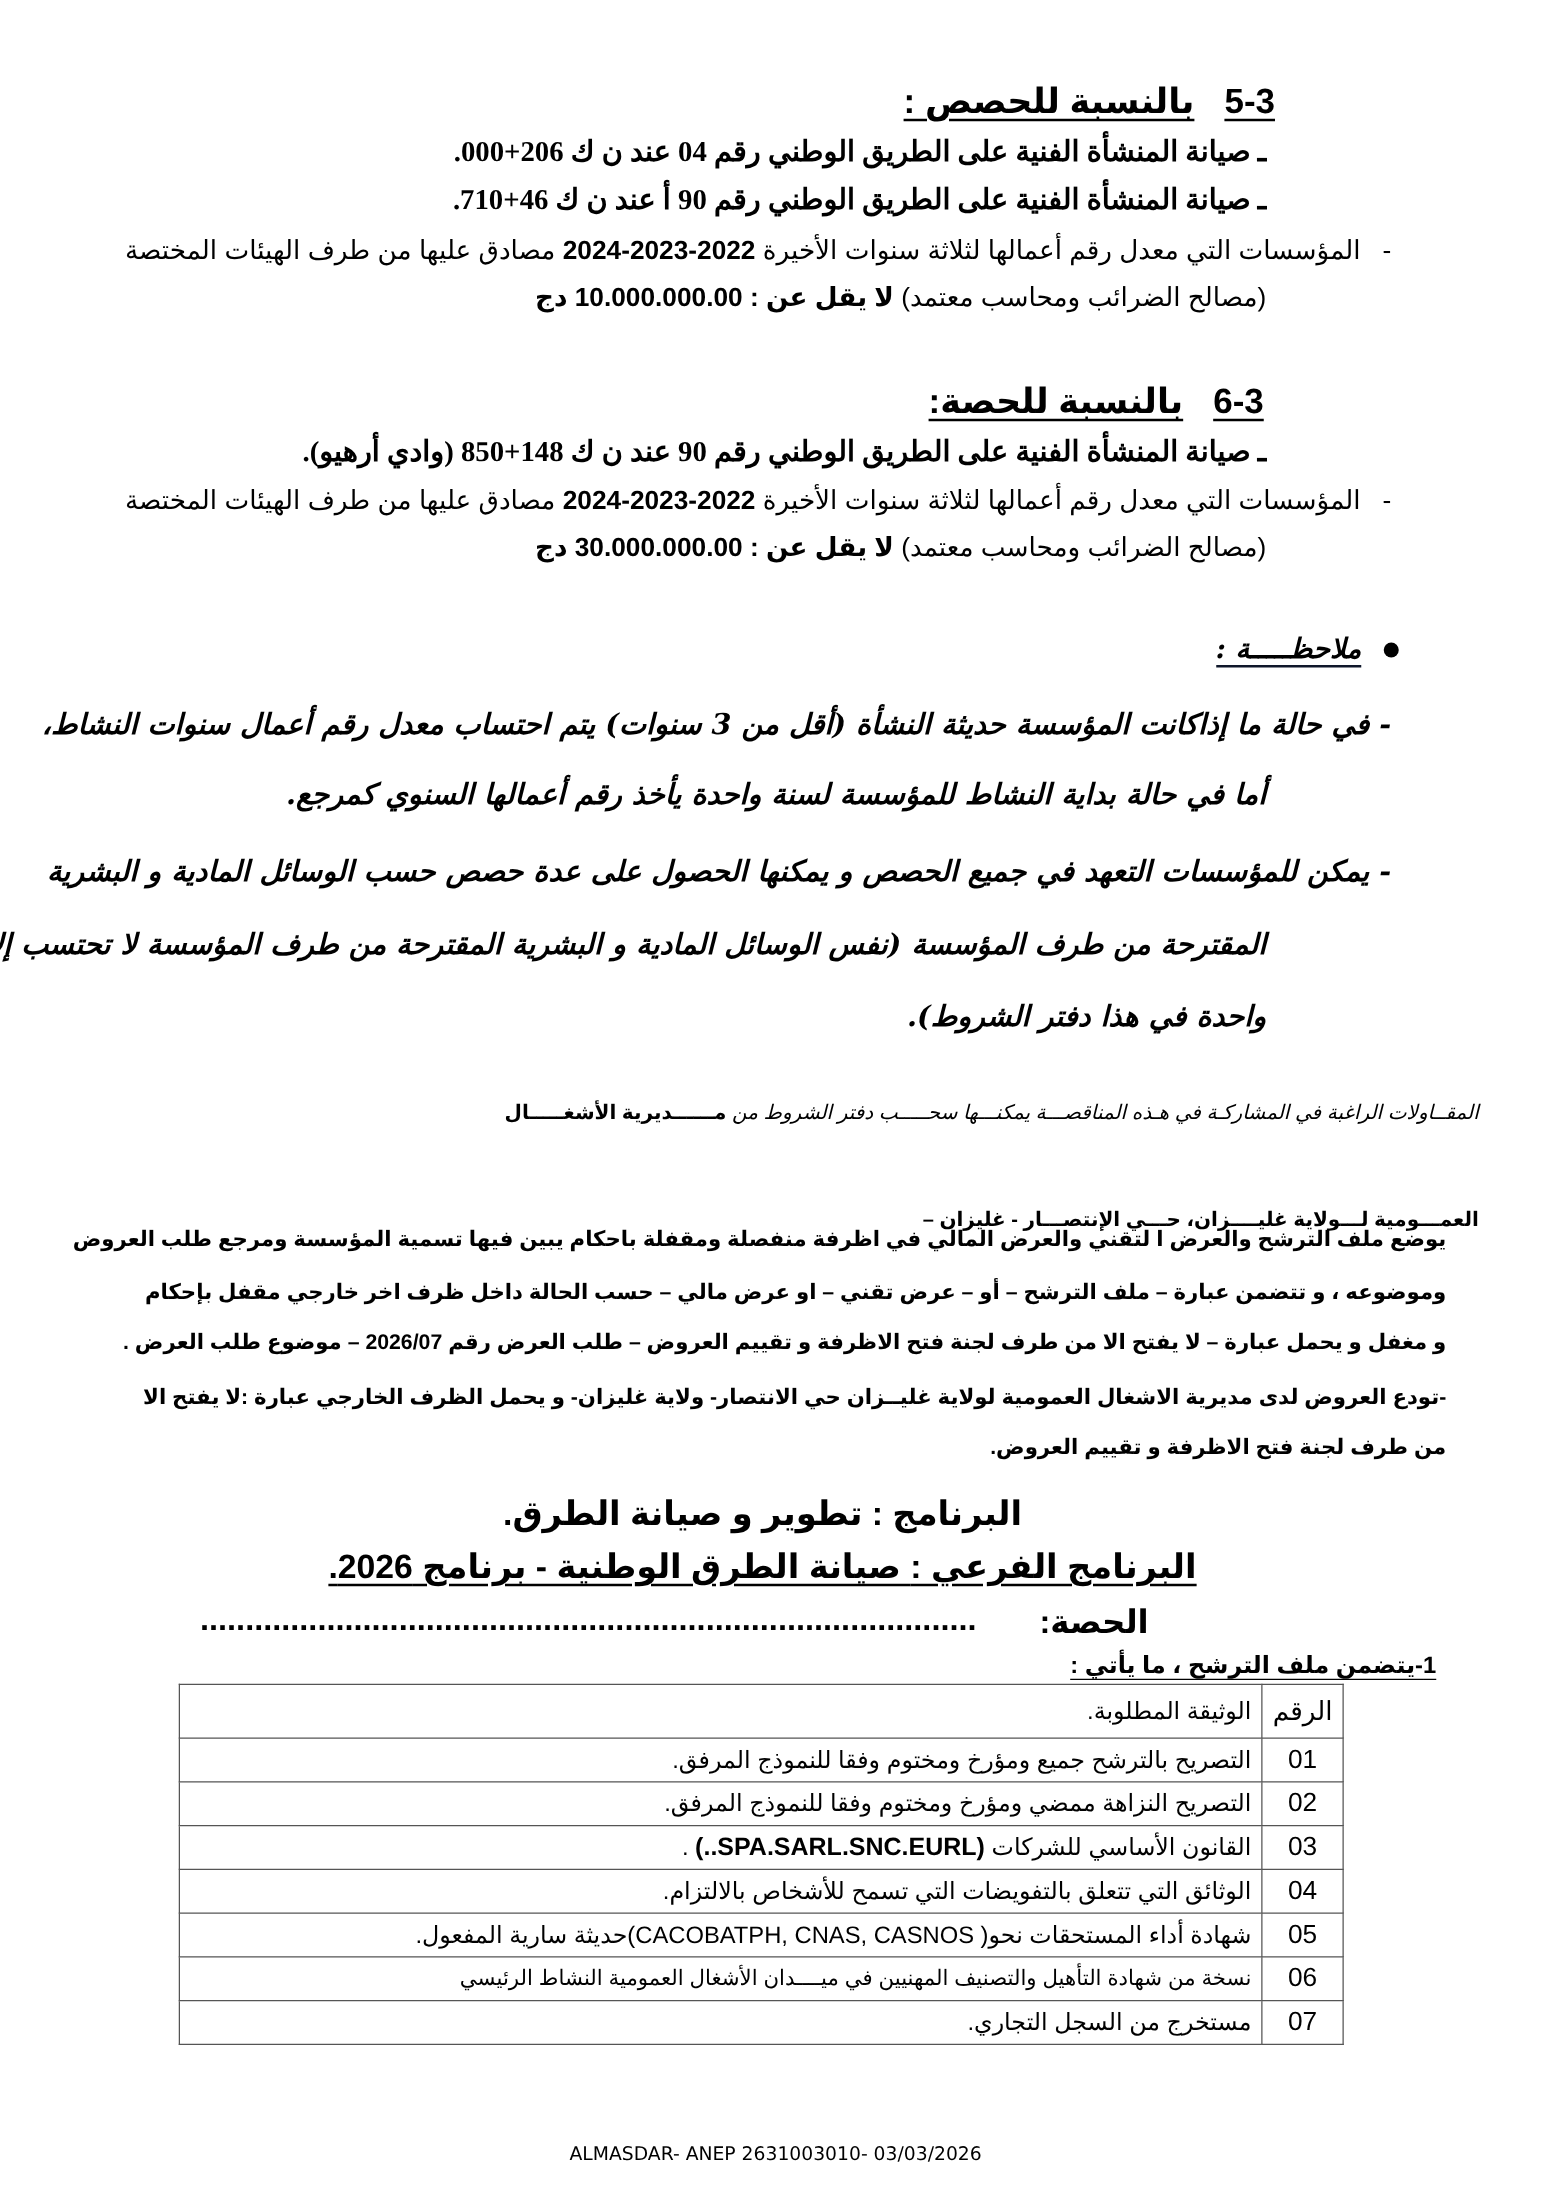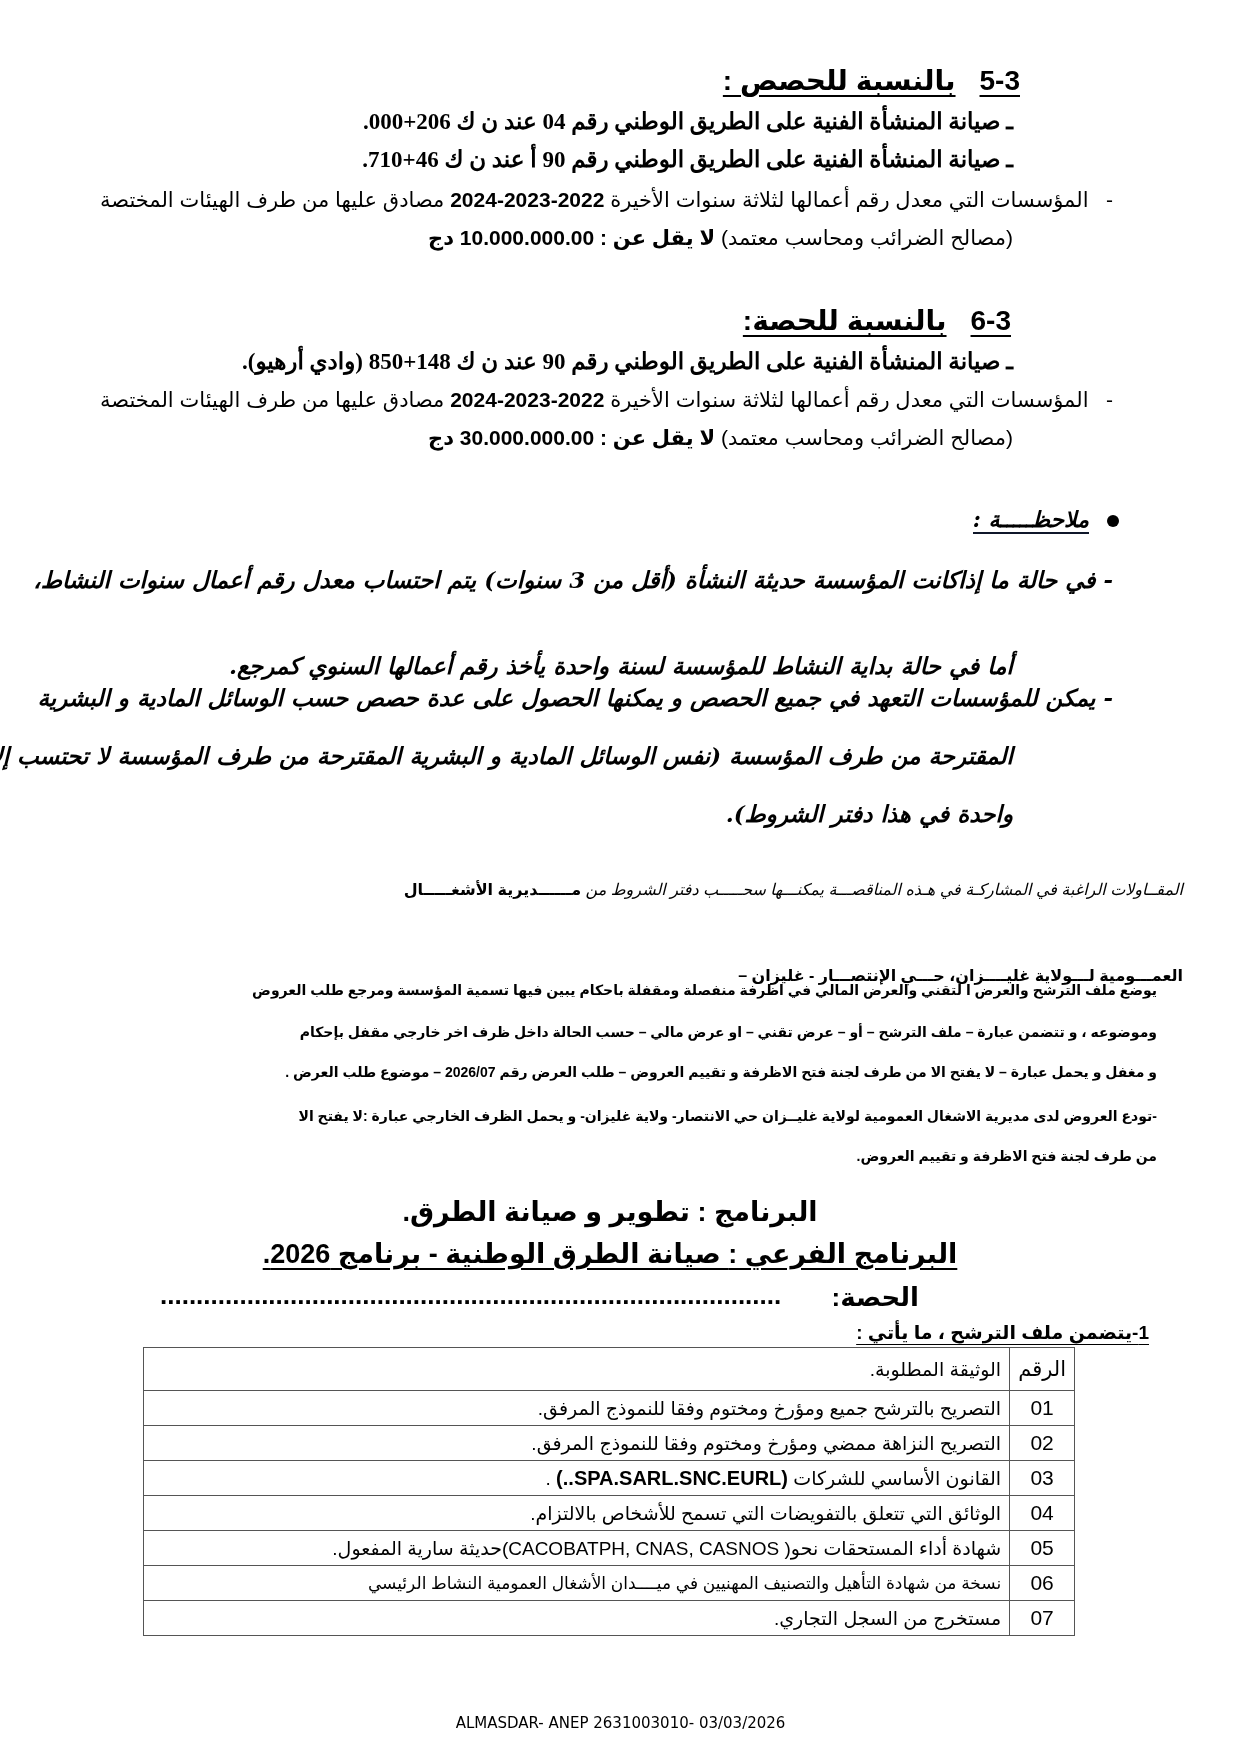--- a/index.html
+++ b/index.html
@@ -12,21 +12,21 @@
   .h-sec .num { margin-left: 24px; }
   .bold-line { font-size: 23px; font-weight: bold; font-family: "Liberation Serif", "DejaVu Serif", serif; }
   .plain-line { font-size: 21px; }
   .plain-line b { font-weight: bold; }
   .note-title { font-size: 22px; font-weight: bold; font-style: italic; font-family: "DejaVu Serif", serif; }
   .note-title .lbl { border-bottom: 2px solid #0f172a; padding-bottom: 0; }
   .note-line { font-size: 23px; font-weight: bold; font-style: italic; font-family: "DejaVu Serif", serif; }
   .para1 { font-size: 16px; }
   .para1 i { font-style: italic; }
   .para1 b { font-weight: bold; }
-  .para2 { font-size: 14px; font-weight: bold; }
+  .para2 { font-size: 17px; font-weight: bold; }
   .center-title { position: absolute; direction: rtl; text-align: center; white-space: nowrap; font-size: 27px; font-weight: bold; }
   .u { text-decoration: underline; text-underline-offset: 5px; }
   .lot-line { font-size: 26px; font-weight: bold; }
   .dots { font-size: 26px; font-weight: bold; letter-spacing: 0; }
   .table-intro { font-size: 19px; font-weight: bold; }
   table.docs {
     position: absolute; left: 143px; top: 1347px; width: 932px;
     border-collapse: collapse; direction: rtl; font-size: 19px;
   }
   table.docs td { border: 1.5px solid #555; padding: 3px 8px; height: 28px; text-align: right; white-space: nowrap; }
@@ -59,21 +59,21 @@
   <span>-&nbsp;&nbsp;&nbsp;</span><span>المؤسسات التي معدل رقم أعمالها لثلاثة سنوات الأخيرة</span> <b>2022-2023-2024</b> <span>مصادق عليها من طرف الهيئات المختصة</span>
 </div>
 <div class="abs plain-line" style="right:228px; top:426px;">
   <span>(مصالح الضرائب ومحاسب معتمد)</span> <b>لا يقل عن :</b> <b>30.000.000.00 دج</b>
 </div>
 
 <div class="abs note-title" style="right:122px; top:506px;">
   <span class="bullet"></span><span class="lbl">ملاحظـــــة :</span>
 </div>
 <div class="abs note-line" style="right:128px; top:566px;">- في حالة ما إذاكانت المؤسسة حديثة النشأة (أقل من 3 سنوات) يتم احتساب معدل رقم أعمال سنوات النشاط،</div>
-<div class="abs note-line" style="right:228px; top:622px;margin-top:30px;">أما في حالة بداية النشاط للمؤسسة لسنة واحدة يأخذ رقم أعمالها السنوي كمرجع.</div>
+<div class="abs note-line" style="right:228px; top:622px;">أما في حالة بداية النشاط للمؤسسة لسنة واحدة يأخذ رقم أعمالها السنوي كمرجع.</div>
 <div class="abs note-line" style="right:128px; top:684px;">-  يمكن للمؤسسات التعهد في جميع الحصص و يمكنها الحصول على عدة حصص حسب الوسائل المادية و البشرية</div>
 <div class="abs note-line" style="right:228px; top:742px;">المقترحة من طرف المؤسسة (نفس الوسائل المادية و البشرية المقترحة من طرف المؤسسة لا تحتسب إلا بالنسبة لحصة</div>
 <div class="abs note-line" style="right:228px; top:800px;">واحدة في هذا دفتر الشروط).</div>
 
 <div class="abs para1" style="right:58px; top:880px;">
   <i>المقــاولات الراغبة في المشاركـة في هـذه المناقصـــة يمكنـــها سحـــــب دفتر الشروط من</i> <b>مــــــديرية الأشغـــــال</b>
 </div>
 <div class="abs para1" style="right:58px; top:966px;">
   <b>العمـــومية لـــولاية  غليــــزان، حـــي الإنتصـــار - غليزان –</b>
 </div>

